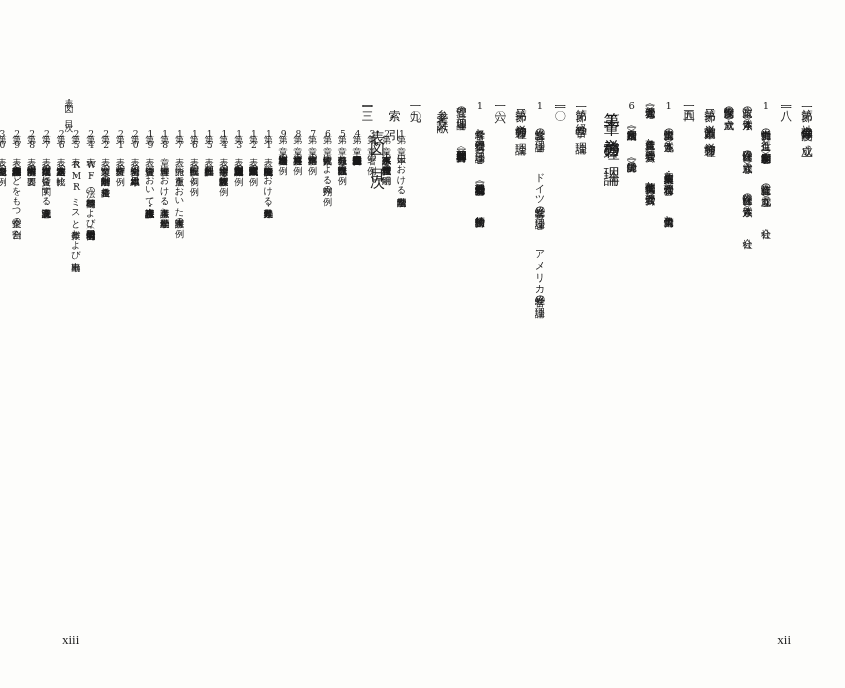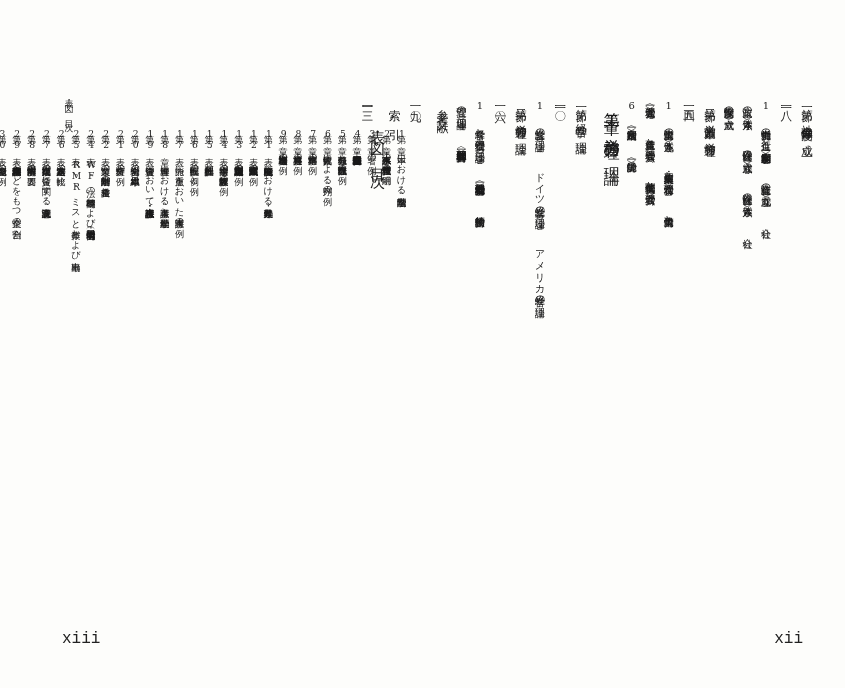--- a/index.html
+++ b/index.html
@@ -61,25 +61,25 @@
   .col.sub{ font-size:10px; }
   .idx{
     font-size:12px;
     letter-spacing:4px;
     margin-left:10px;
     height:80px;
   }
   .folio{
     position:absolute;
     bottom:40px;
-    font-family:Liberation Mono, monospace;
-    font-size:16px;
+    font-family:Liberation Serif, serif;
+    font-size:13px;
     color:#222;
   }
-  .rp-folio{ right:42px; }
+  .rp-folio{ right:54px; }
   .lp-folio{ left:62px; }
 
   
   .lp-head{
     position:absolute;
     top:92px;left:62px;
     font-size:9px;
     letter-spacing:3px;
   }
   .lp-title{

